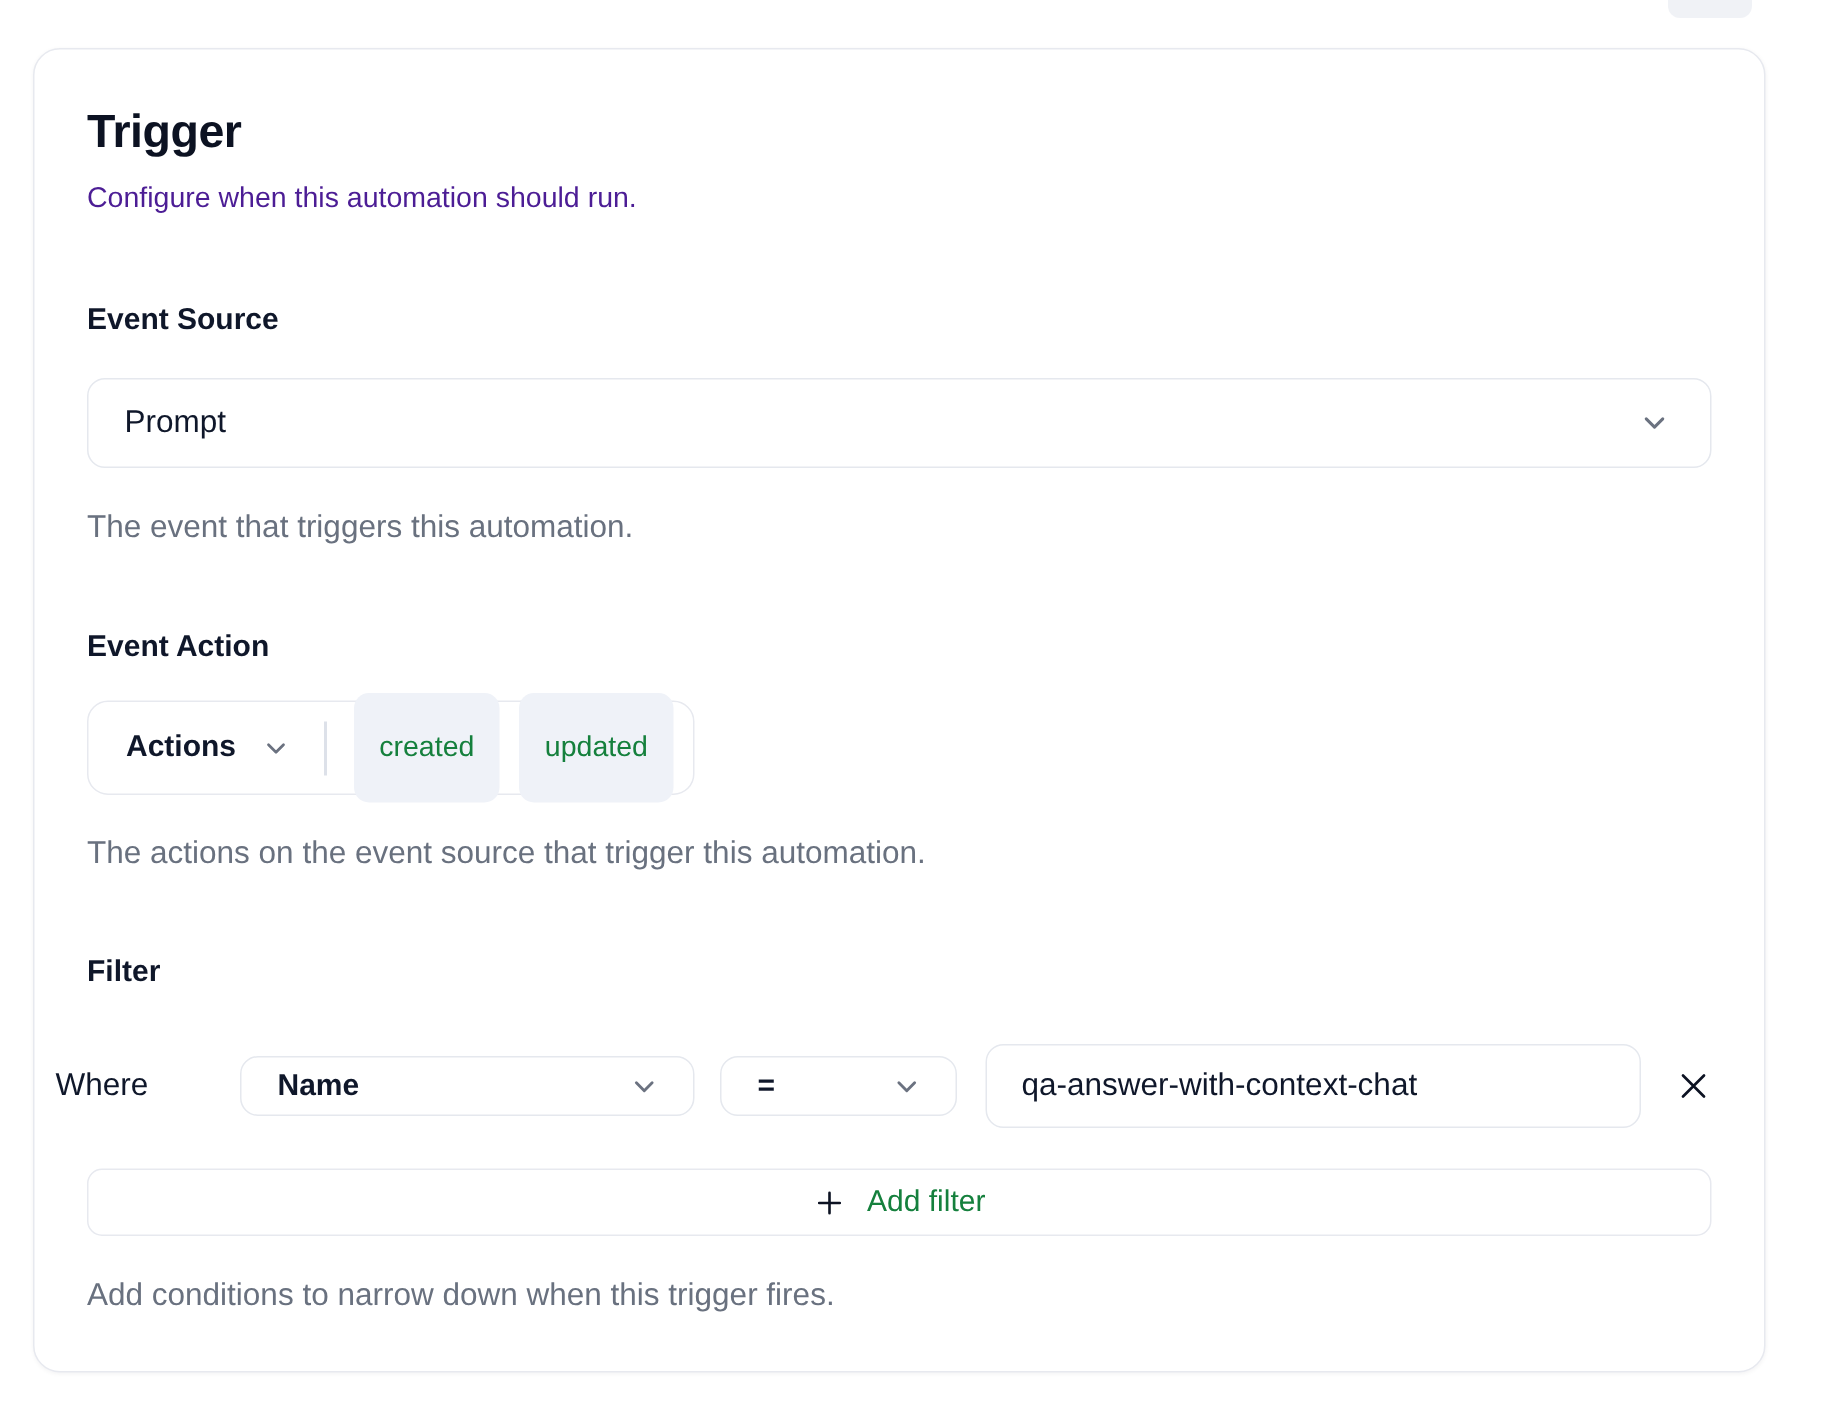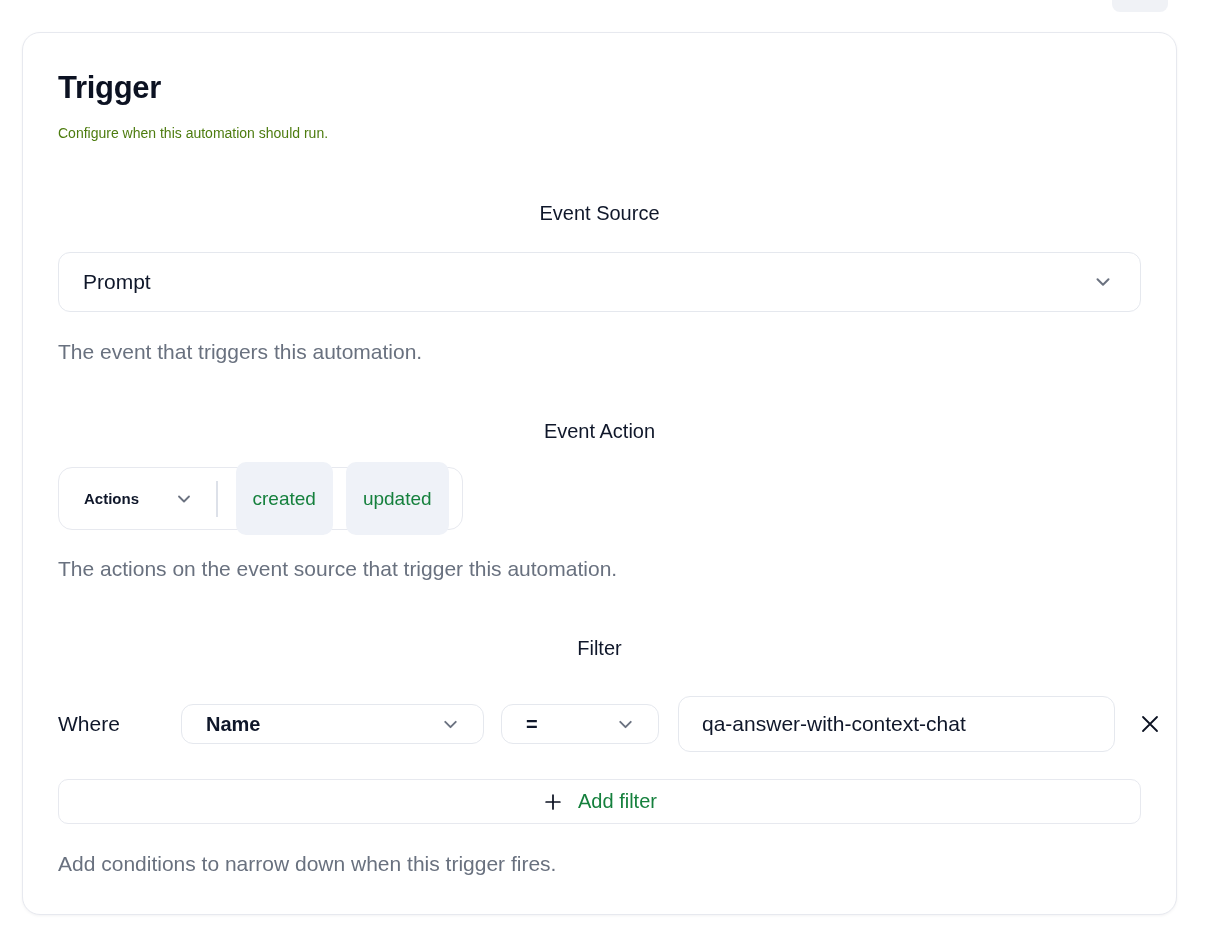--- a/index.html
+++ b/index.html
@@ -31,30 +31,29 @@
   }
   .page-title {
     font-size: 31px;
     font-weight: 700;
     letter-spacing: -0.3px;
     color: #0c1222;
     line-height: 38px;
   }
   .page-subtitle {
     margin-top: 12px;
-    font-size: 14px;
-    color: #4d7c0f;
+    font-size: 19px;
+    color: #4c1d95;
     line-height: 28px;
   }
   .field-label {
     font-size: 20px;
-    font-weight: 400;
+    font-weight: 700;
     color: #0f172a;
     line-height: 24px;
-    text-align: center;
   }
   .mt-section { margin-top: 54px; }
   .helper {
     font-size: 21px;
     color: #69717f;
     line-height: 26px;
   }
   .select {
     margin-top: 27px;
     width: 100%;
@@ -78,22 +77,22 @@
     align-items: center;
     height: 63px;
     border: 1.5px solid #e7e9ef;
     border-radius: 14px;
     padding: 0 13px 0 25px;
     background: #fff;
   }
   .action-trigger {
     display: inline-flex;
     align-items: center;
-    gap: 35px;
-    font-size: 15px;
+    gap: 17px;
+    font-size: 20px;
     font-weight: 700;
     color: #0f172a;
     background: none;
     border: none;
     font-family: inherit;
     cursor: pointer;
     padding: 0;
   }
   .v-divider {
     width: 1.5px; height: 36px;
@@ -107,20 +106,21 @@
     font-size: 19px;
     color: #15803d;
     line-height: 23px;
     cursor: pointer;
   }
   .chip + .chip { margin-left: 13px; }
   .filter-row {
     margin-top: 36px;
     display: flex;
     align-items: center;
+    justify-content: flex-end;
   }
   .where-label {
     width: 123px;
     font-size: 21px;
     color: #0f172a;
     flex: none;
   }
   .mini-select {
     height: 40px;
     border: 1.5px solid #e5e8ee;

